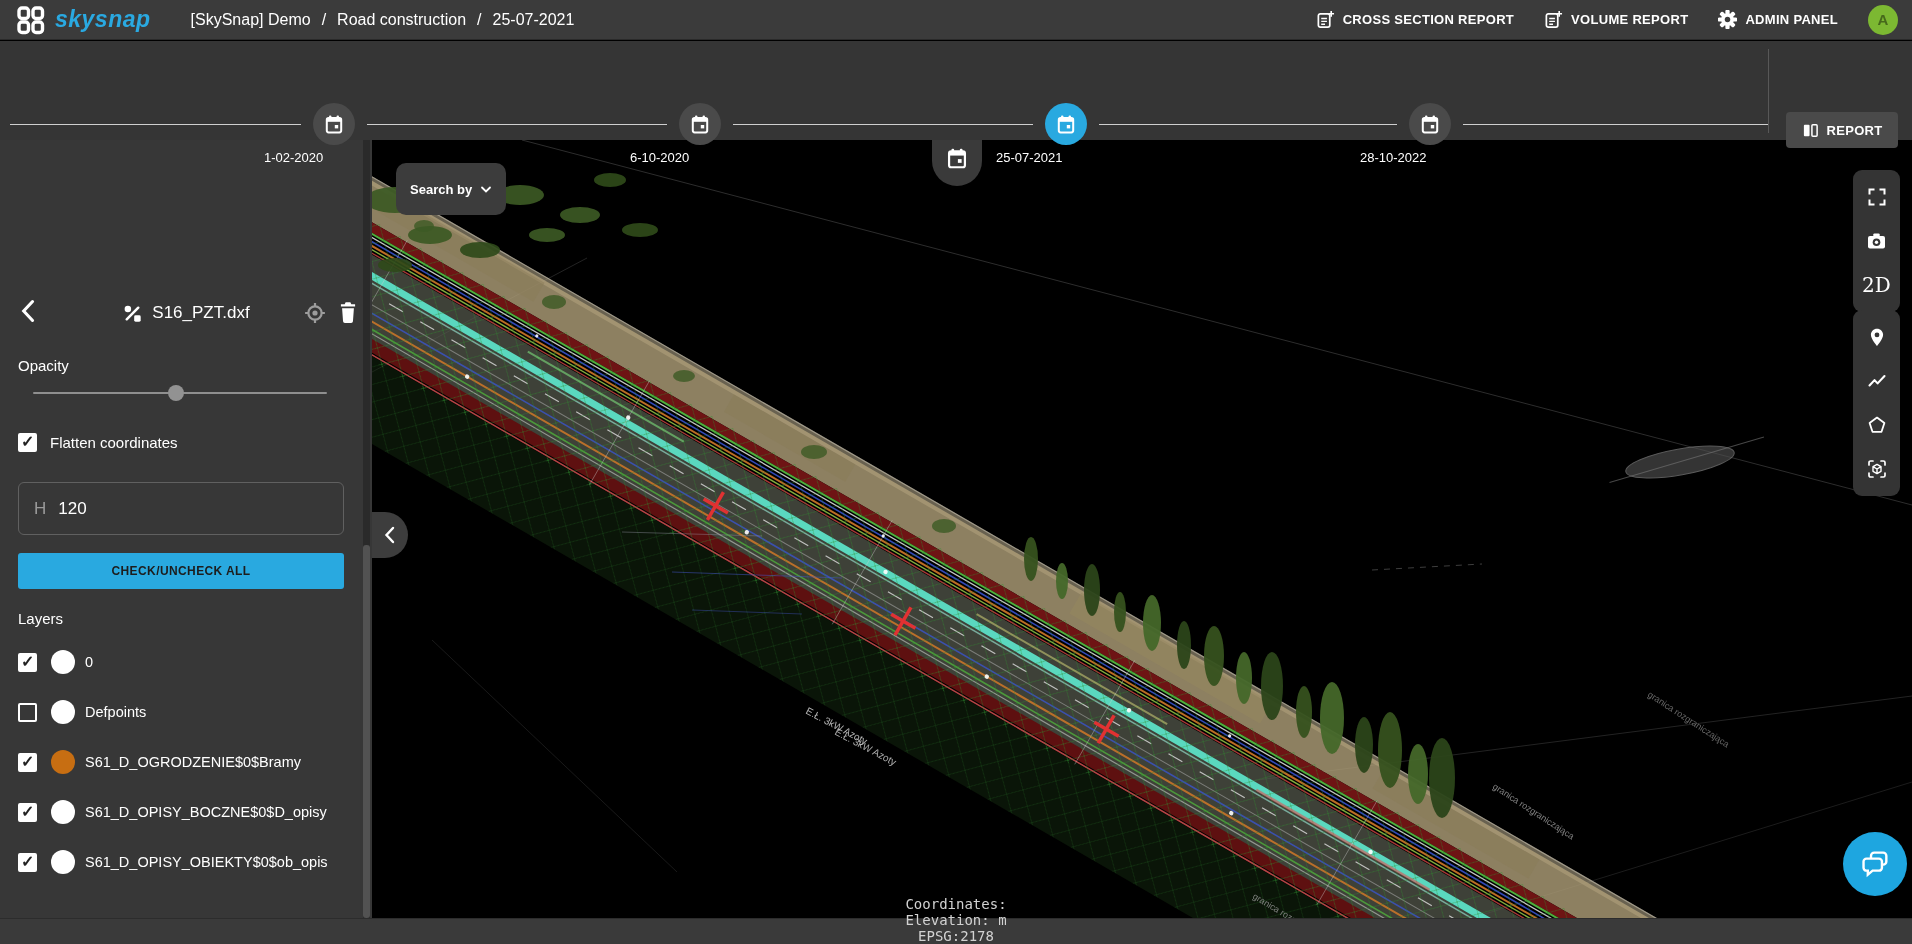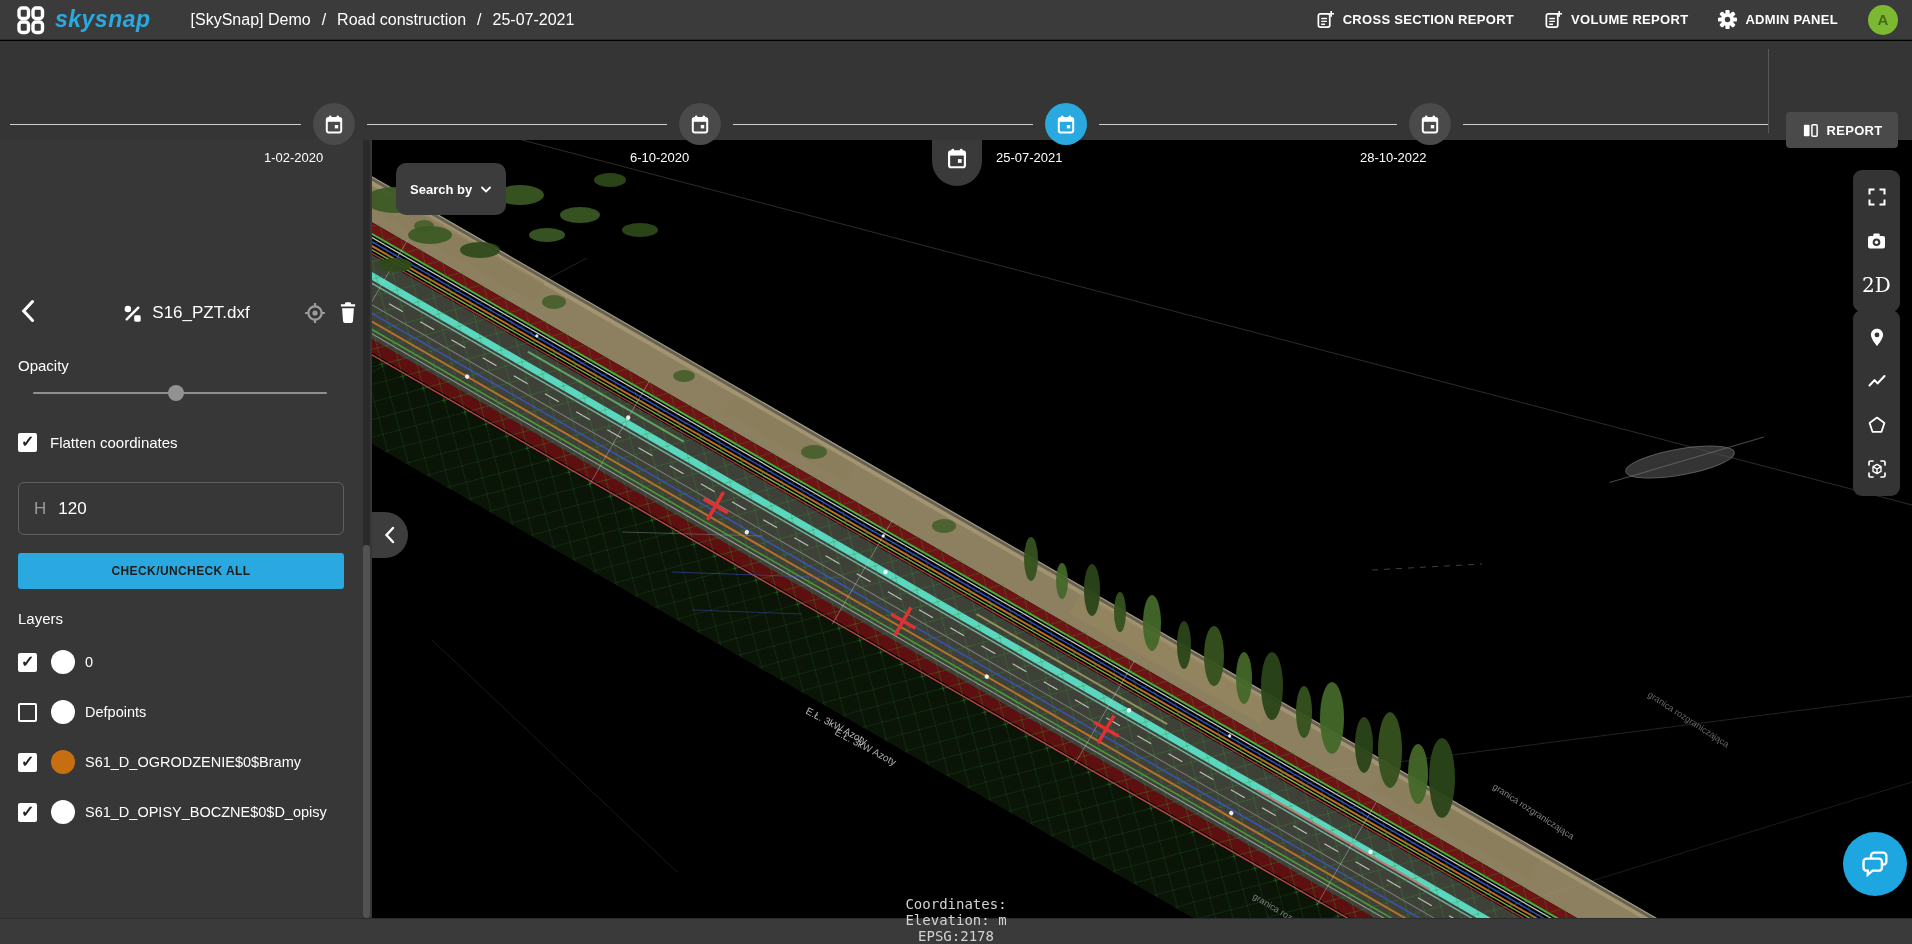--- a/index.html
+++ b/index.html
@@ -266,20 +266,25 @@
     </div>
     <div class="layer-row">
       <span class="cb checked"></span>
       <span class="layer-dot" style="background-color: rgb(199, 110, 18);"></span>
       <span class="layer-name">S61_D_OGRODZENIE$0$Bramy</span>
     </div>
     <div class="layer-row">
       <span class="cb checked"></span>
       <span class="layer-dot" style="background-color: rgb(255, 255, 255);"></span>
       <span class="layer-name">S61_D_OPISY_BOCZNE$0$D_opisy</span>
+    </div>
+    <div class="layer-row">
+      <span class="cb checked"></span>
+      <span class="layer-dot" style="background-color: rgb(255, 255, 255);"></span>
+      <span class="layer-name">S61_D_OPISY_OBIEKTY$0$ob_opis</span>
     </div>
     <div class="layer-row">
       
       
       
     </div>
 
   </div>
 
   <div id="sb-scroll">

